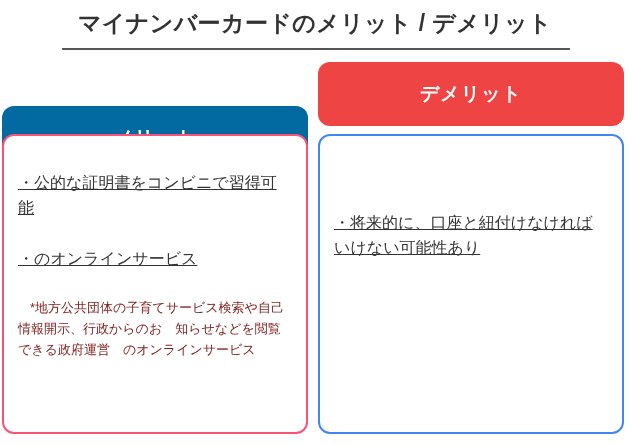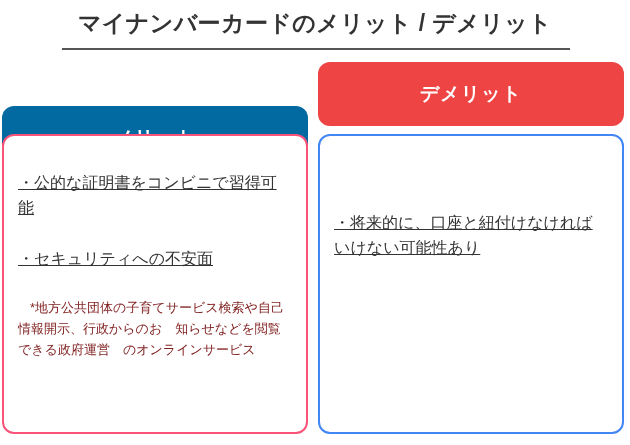--- a/index.html
+++ b/index.html
@@ -138,21 +138,21 @@
 
   <div class="columns">
 
     <div class="column merit">
       <div class="col-header">
         <span>メリット</span>
       </div>
       <div class="col-body">
         <div class="body-inner">
           <p class="bullet">・公的な証明書をコンビニで習得可能</p>
-          <p class="bullet">・セキュリティへの不安面</p>
+          <p class="bullet">・のオンラインサービス</p>
           <p class="footnote">*地方公共団体の子育てサービス検索や自己情報開示、行政からのお　知らせなどを閲覧できる政府運営　のオンラインサービス</p>
         </div>
       </div>
     </div>
 
     <div class="column demerit">
       <div class="col-header">
         <span>デメリット</span>
       </div>
       <div class="col-body">

